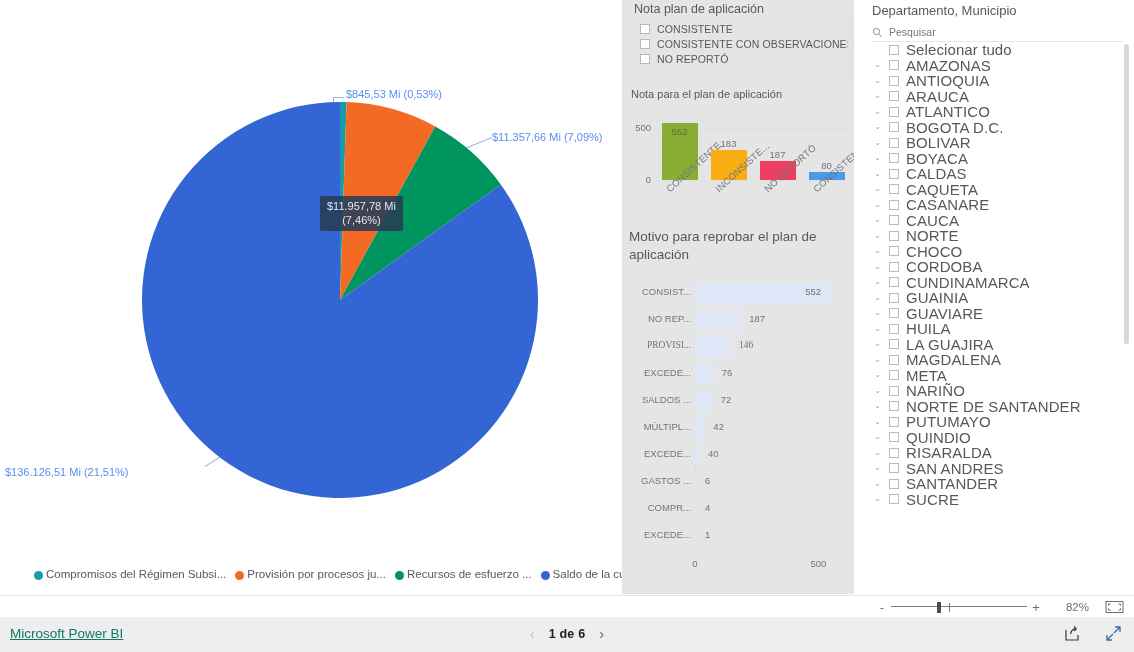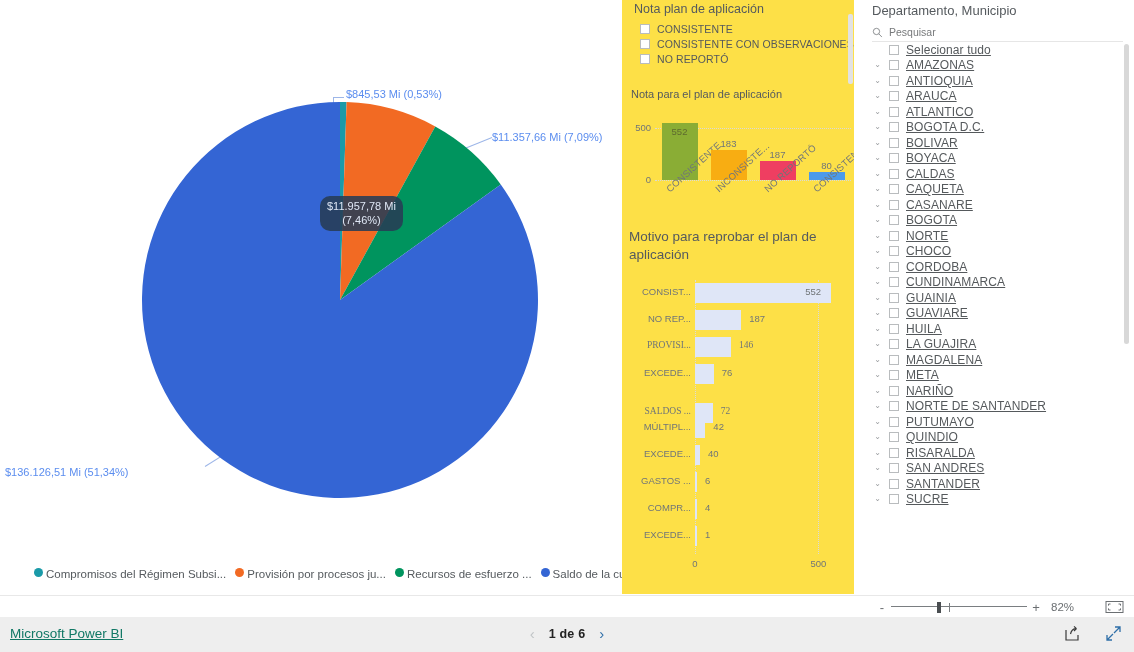--- a/index.html
+++ b/index.html
@@ -28,31 +28,31 @@
   .lbl-green  { left: 492px; top: 131px; }
   .lbl-blue   { left: 5px;   top: 466px; }
   .leader-v { position: absolute; left: 333px; top: 98px; width: 1px; height: 22px; background: #9db6e8; }
   .leader-vh { position: absolute; left: 333px; top: 97px; width: 11px; height: 1px; background: #9db6e8; }
   .leader-green { position: absolute; left: 458px; top: 137px; width: 34px; height: 1px; background: #9db6e8; transform: rotate(-22deg); transform-origin: right center; }
   .leader-blue { position: absolute; left: 205px; top: 466px; width: 38px; height: 1px; background: #9db6e8; transform: rotate(-32deg); transform-origin: left center; }
 
   .pie-tooltip {
     position: absolute; left: 320px; top: 196px;
     background: rgba(39,60,85,.88); color: #dfe7f5;
-    padding: 3px 7px 4px; border-radius: 10px;
+    padding: 3px 7px 4px; border-radius: 2px;
     font-size: 11px; line-height: 14px; text-align: center; white-space: nowrap;
   }
 
   .pie-legend { position: absolute; left: 34px; top: 568px; display: flex; align-items: center; gap: 0px; }
-  .leg-item { display: flex; align-items: flex-start; margin-right: 9px; }
+  .leg-item { display: flex; align-items: flex-end; margin-right: 9px; }
   .leg-dot { width: 9px; height: 9px; border-radius: 50%; margin-right: 3px; flex: 0 0 auto; }
   .leg-txt { font-size: 11.5px; color: #555a5e; white-space: nowrap; }
 
   
-  .mid-col { position: absolute; left: 622px; top: 0; width: 232px; height: 594px; background: #fde047; }
+  .mid-col { position: absolute; left: 622px; top: 0; width: 232px; height: 594px; background: #e5e5e5; }
 
   .slicer-nota { position: absolute; left: 12px; top: 2px; width: 220px; }
   .slicer-nota-title { font-size: 12.5px; color: #555a5e; margin-bottom: 5px; }
   .chk-row { display: flex; align-items: center; height: 15px; margin-bottom: 0px; }
   .chk-box { width: 10px; height: 10px; border: 1px solid #b9bcbe; background: #fff; margin-right: 7px; margin-left: 6px; flex: 0 0 auto; }
   .chk-lbl { font-size: 10.5px; color: #55595c; white-space: nowrap; letter-spacing: .1px; }
   .nota-scroll { position: absolute; left: 226px; top: 14px; width: 5px; height: 70px; background: #e2e2e2; border-radius: 2px; }
 
   
   .bar-visual { position: absolute; left: 5px; top: 88px; width: 227px; height: 140px; }
@@ -80,32 +80,32 @@
   .right-col { position: absolute; left: 854px; top: 0; width: 280px; height: 594px; background: #fff; }
   .dept-title { position: absolute; left: 18px; top: 3px; font-size: 13px; color: #555a5e; white-space: nowrap; }
   .dept-search { position: absolute; left: 18px; top: 24px; width: 250px; height: 16px; display: flex; align-items: center; }
   .search-icon { width: 11px; height: 11px; margin-right: 6px; flex: 0 0 auto; }
   .dept-search-ph { font-size: 10.5px; color: #77797b; }
   .dept-divider { position: absolute; left: 18px; top: 41px; width: 251px; height: 1px; background: #e6e6e6; }
   .dept-list { position: absolute; left: 18px; top: 42px; width: 252px; height: 470px; overflow: hidden; }
   .dept-row { display: flex; align-items: center; height: 15.5px; }
   .dept-chev { width: 11px; text-align: center; color: #9a9da0; font-size: 8px; flex: 0 0 auto; line-height: 1; }
   .dept-chk { width: 10px; height: 10px; border: 1px solid #b9bcbe; background: #fff; margin: 0 7px 0 6px; flex: 0 0 auto; }
-  .dept-lbl { font-size: 12px; color: #55595c; white-space: nowrap; letter-spacing: .1px; text-decoration: underline; }
+  .dept-lbl { font-size: 15px; color: #55595c; white-space: nowrap; letter-spacing: .1px; }
   .dept-scroll { position: absolute; left: 270px; top: 44px; width: 5px; height: 300px; background: #d8d8d8; border-radius: 3px; }
 
   
   .zoombar { position: absolute; left: 0; top: 595px; width: 1134px; height: 22px; background: #fff; border-top: 1px solid #e8e8e8; }
   .zoom-ctrls { position: absolute; right: 10px; top: 0; height: 22px; display: flex; align-items: center; gap: 0; }
   .zm-minus, .zm-plus { font-size: 13px; color: #6b6f72; width: 14px; text-align: center; }
   .zm-track { position: relative; width: 136px; height: 14px; display: flex; align-items: center; margin: 0 2px; }
   .zm-line { position: absolute; left: 0; top: 6px; width: 136px; height: 1px; background: #7a7e81; }
   .zm-thumb { position: absolute; left: 46px; top: 2px; width: 4px; height: 11px; background: #4a4e51; }
   .zm-tick { position: absolute; left: 58px; top: 3px; width: 1px; height: 9px; background: #7a7e81; }
-  .zm-pct { font-size: 11.5px; color: #6b6f72; width: 38px; text-align: left; margin-left: 8px; }
+  .zm-pct { font-size: 11.5px; color: #6b6f72; width: 38px; text-align: right; margin-left: 8px; }
   .zm-fit { margin-left: 16px; width: 19px; height: 14px; }
 
   .footer { position: absolute; left: 0; top: 617px; width: 1134px; height: 35px; background: #eeeeee; }
   .pbi-link { position: absolute; left: 10px; top: 9px; font-size: 13.5px; color: #117865; text-decoration: underline; }
   .pager { position: absolute; left: 50%; transform: translateX(-50%); top: 8px; display: flex; align-items: center; gap: 14px; }
   .pg-prev { font-size: 15px; color: #c0c4c6; }
   .pg-next { font-size: 15px; color: #2f6fa8; }
   .pg-txt { font-size: 12.5px; color: #222; font-weight: bold; letter-spacing: .2px; }
   .foot-icons { position: absolute; right: 12px; top: 8px; display: flex; align-items: center; gap: 24px; }
   .fi { width: 17px; height: 17px; }
@@ -119,21 +119,21 @@
 
     <div class="pie-visual">
 
       <div class="leader-v"></div>
       <div class="leader-vh"></div>
       <div class="leader-green"></div>
       <div class="leader-blue"></div>
 
       <div class="pie-label lbl-teal">$845,53 Mi (0,53%)</div>
       <div class="pie-label lbl-green">$11.357,66 Mi (7,09%)</div>
-      <div class="pie-label lbl-blue">$136.126,51 Mi (51,34%)</div>
+      <div class="pie-label lbl-blue">$136.126,51 Mi (21,51%)</div>
 
       <div class="pie-wrap">
         <svg class="pie-svg" width="400" height="400" viewBox="0 0 400 400">
           <g id="pie-slices">
               <path d="M 200 200 L 200.00 2.00 A 198 198 0 0 1 206.59 2.11 Z" fill="#1a9aa8"></path>
               <path d="M 200 200 L 206.59 2.11 A 198 198 0 0 1 295.27 26.43 Z" fill="#f26a23"></path>
               <path d="M 200 200 L 295.27 26.43 A 198 198 0 0 1 360.76 84.41 Z" fill="#00945e"></path>
               <path d="M 200 200 L 360.76 84.41 A 198 198 0 1 1 200.00 2.00 Z" fill="#3465d4"></path>
             </g>
         </svg>
@@ -227,21 +227,21 @@
             <div class="hb-row" style="top: 54px; font-family: Liberation Serif, serif;">
               <div class="hb-lbl">PROVISI...</div>
               <div class="hb-bar" style="width: 36.029px; background: rgb(223, 230, 247);"></div>
               <div class="hb-val" style="left: 112.029px;">146</div>
             </div>
             <div class="hb-row" style="top: 81px;">
               <div class="hb-lbl">EXCEDE...</div>
               <div class="hb-bar" style="width: 18.7548px; background: rgb(223, 230, 247);"></div>
               <div class="hb-val" style="left: 94.7548px;">76</div>
             </div>
-            <div class="hb-row" style="top: 120px; font-family: Liberation Serif, serif;">
+            <div class="hb-row" style="top: 108px;">
               <div class="hb-lbl">SALDOS ...</div>
               <div class="hb-bar" style="width: 17.7677px; background: rgb(223, 230, 247);"></div>
               <div class="hb-val" style="left: 93.7677px;">72</div>
             </div>
             <div class="hb-row" style="top: 135px;">
               <div class="hb-lbl">MÚLTIPL...</div>
               <div class="hb-bar" style="width: 10.3645px; background: rgb(223, 230, 247);"></div>
               <div class="hb-val" style="left: 86.3645px;">42</div>
             </div>
             <div class="hb-row" style="top: 162px;">
@@ -332,21 +332,21 @@
             <span class="dept-lbl">CAQUETA</span>
           </div>
           <div class="dept-row">
             <span class="dept-chev">⌄</span>
             <span class="dept-chk"></span>
             <span class="dept-lbl">CASANARE</span>
           </div>
           <div class="dept-row">
             <span class="dept-chev">⌄</span>
             <span class="dept-chk"></span>
-            <span class="dept-lbl">BOGOTA</span>
+            <span class="dept-lbl">CAUCA</span>
           </div>
           <div class="dept-row">
             <span class="dept-chev">⌄</span>
             <span class="dept-chk"></span>
             <span class="dept-lbl">NORTE</span>
           </div>
           <div class="dept-row">
             <span class="dept-chev">⌄</span>
             <span class="dept-chk"></span>
             <span class="dept-lbl">CHOCO</span>

